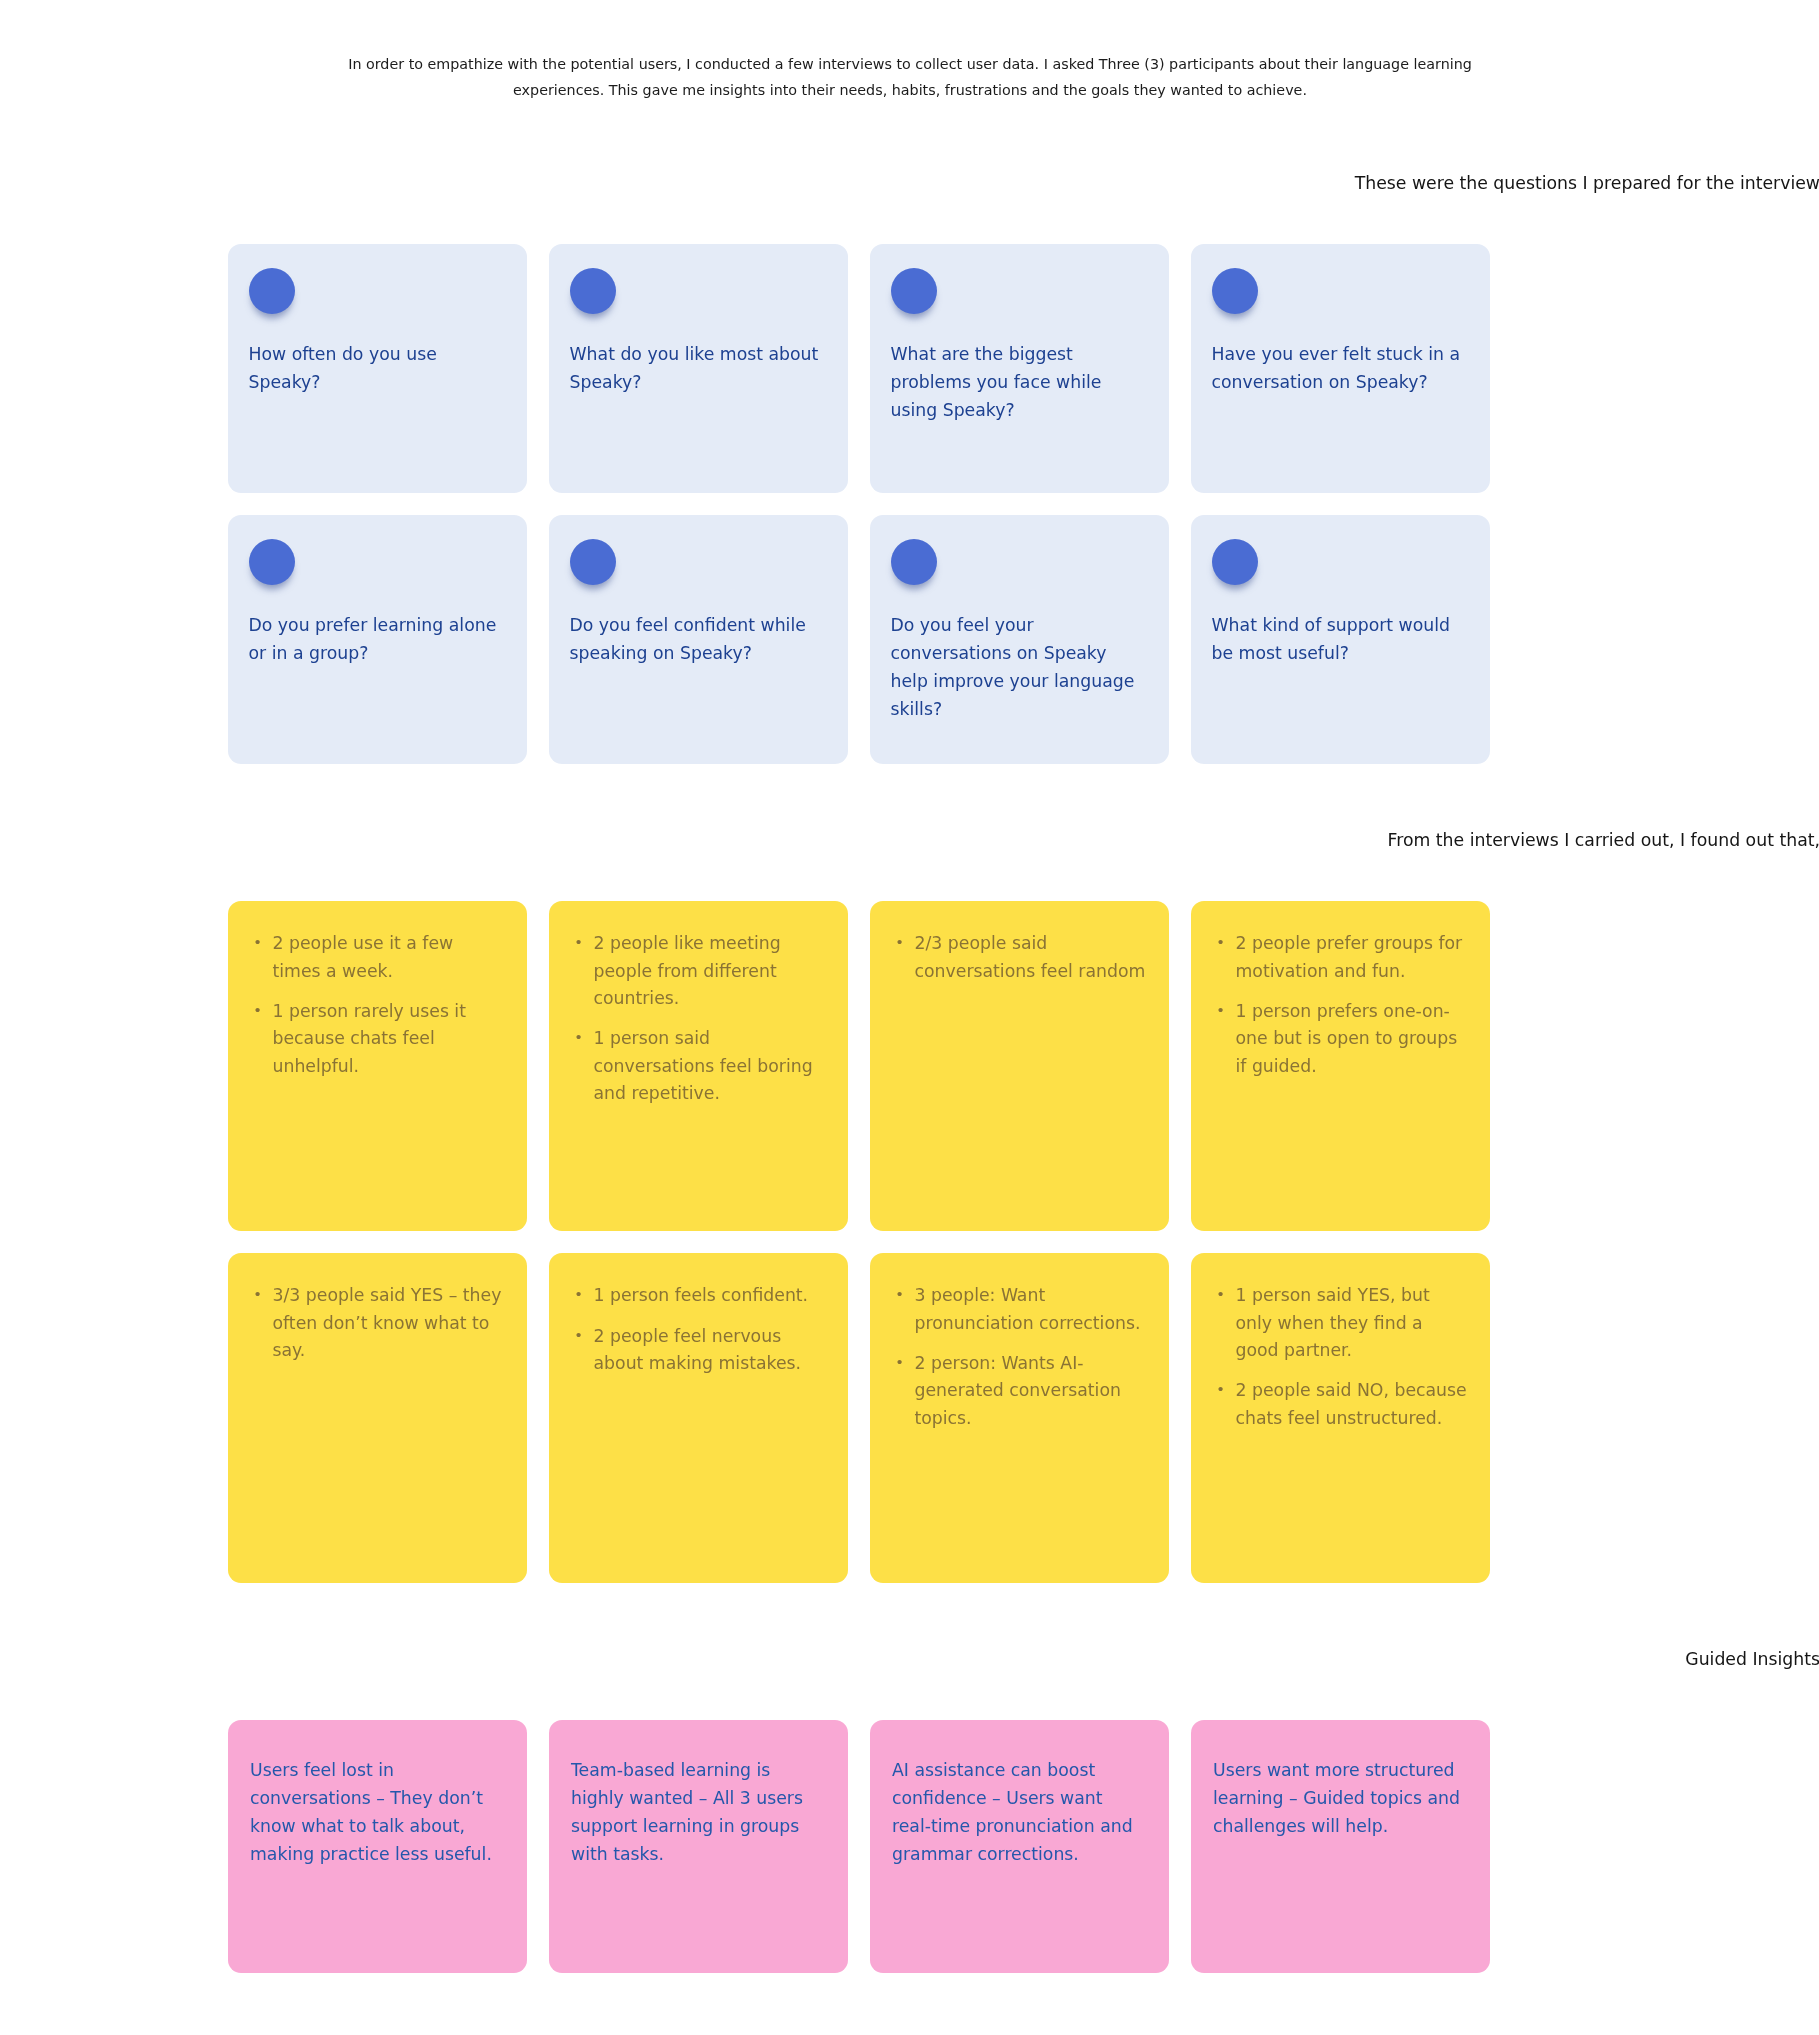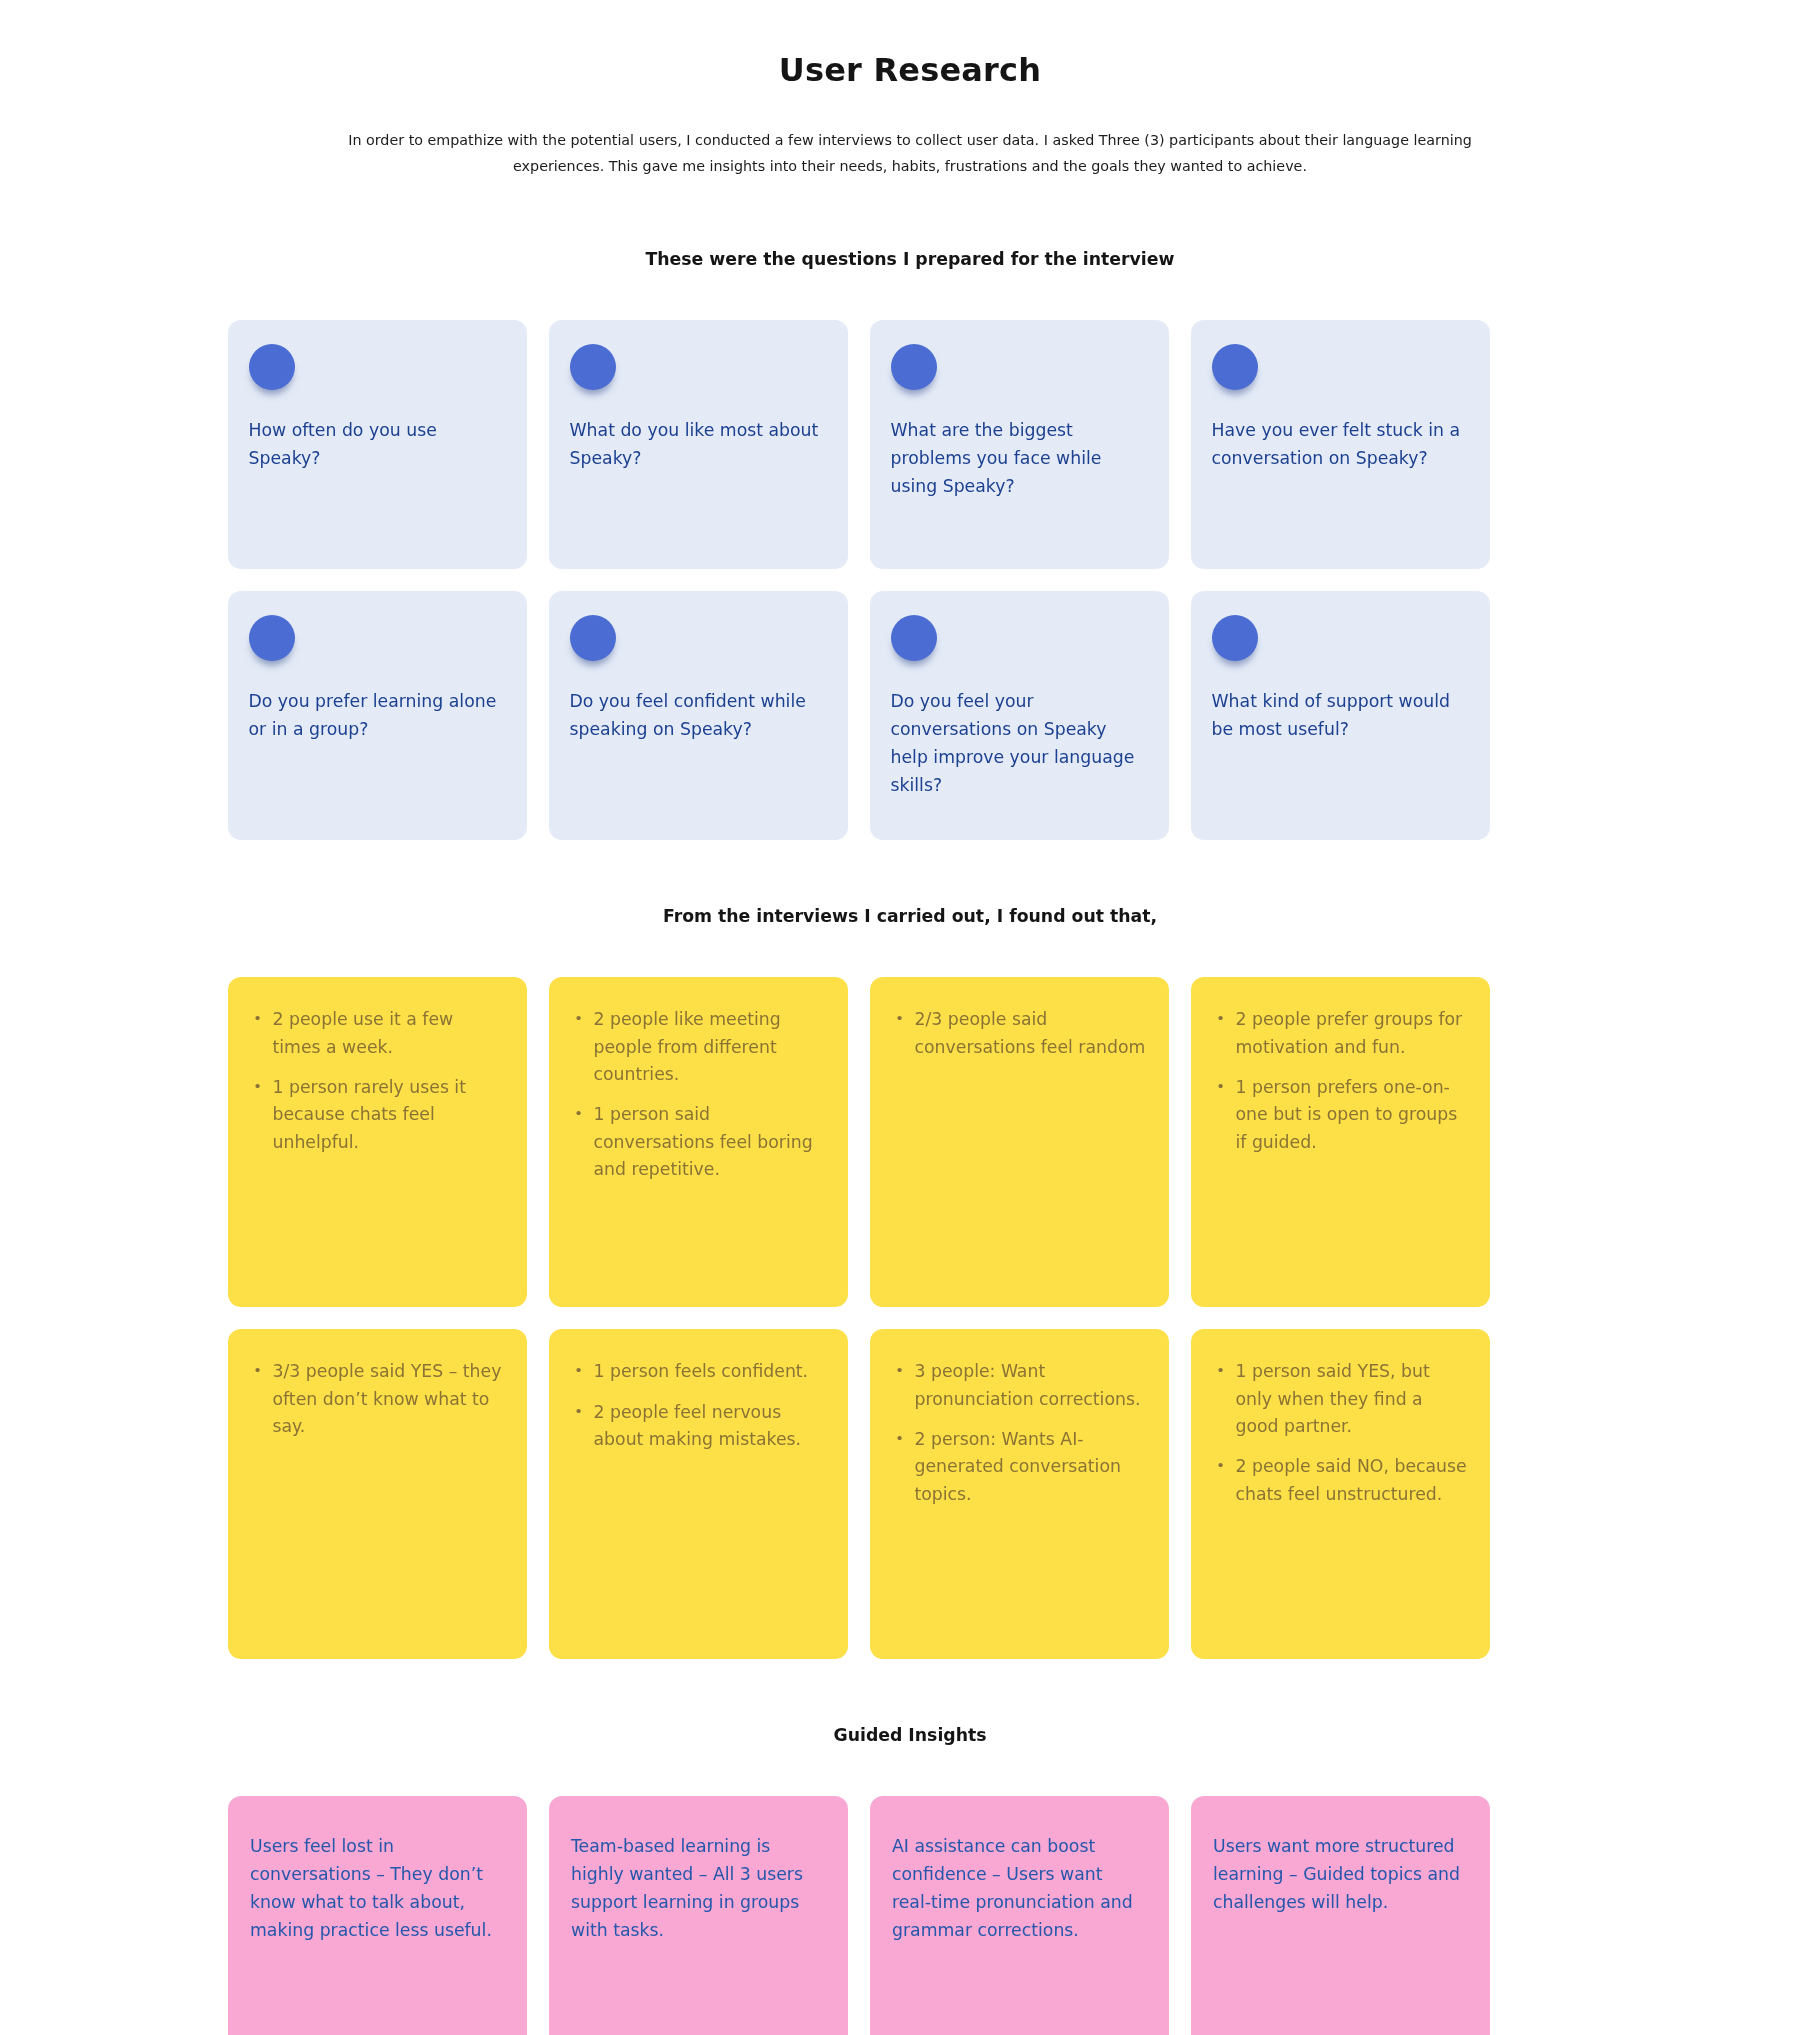--- a/index.html
+++ b/index.html
@@ -28,23 +28,23 @@
   }
   .intro {
     width: 1161px;
     margin: 0 auto 69px auto;
     text-align: center;
     font-size: 14.3px;
     line-height: 1.85;
     color: #1c1c1c;
   }
   .section-heading {
-    text-align: center;
-    font-size: 17.3px;
-    font-weight: 700;
+    text-align: right;
+    font-size: 17.3px;
+    font-weight: 400;
     color: #151515;
     margin: 0 0 51px 0;
   }
   .section-heading.mid {
     margin-top: 66px;
   }
   .grid {
     width: 1365px;
     margin: 0 auto;
     display: grid;
@@ -113,21 +113,20 @@
     line-height: 1.62;
     color: #2457ab;
     font-weight: 500;
   }
 </style>
 </head>
 <body>
 
 <div class="page">
 
-  <h1 class="page-title">User Research</h1>
 
   <p class="intro">In order to empathize with the potential users, I conducted a few interviews to collect user data. I asked Three (3) participants about their language learning experiences. This gave me insights into their needs, habits, frustrations and the goals they wanted to achieve.</p>
 
   <h2 class="section-heading">These were the questions I prepared for the interview</h2>
 
   <div class="grid" id="questions-grid">
       <div class="card q-card">
         <div class="q-dot"></div>
         <div class="q-text">How often do you use Speaky?</div>
       </div>

